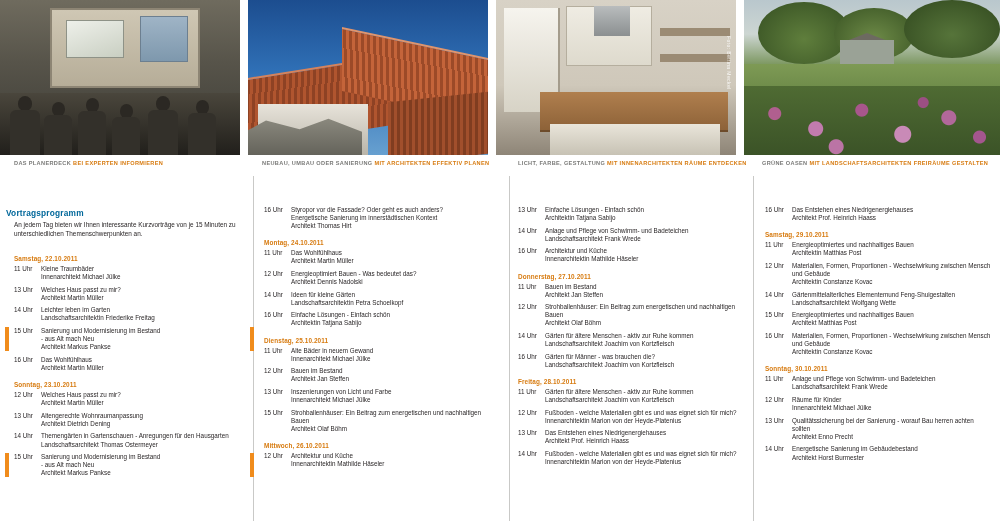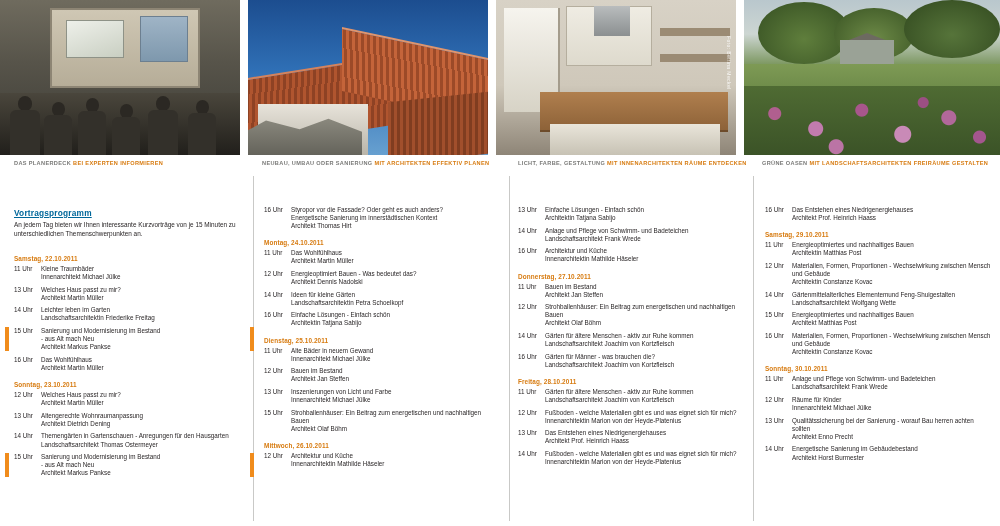--- a/index.html
+++ b/index.html
@@ -181,26 +181,25 @@
     position: absolute;
     left: 14px; top: 182px;
     width: 470px;
     color: #00679a;
     font-size: 19.5px;
     font-weight: bold;
     letter-spacing: .6px;
   }
   .subhead {
     position: absolute;
-    left: 14px; top: 208px;
+    left: 6px; top: 208px;
     color: #00679a;
     font-size: 8.3px;
     font-weight: bold;
     letter-spacing: .2px;
-    text-decoration: underline;
   }
   .intro {
     position: absolute;
     left: 14px; top: 221px;
     width: 236px;
     font-size: 6.4px;
     line-height: 8.6px;
     color: #231f20;
   }
 

